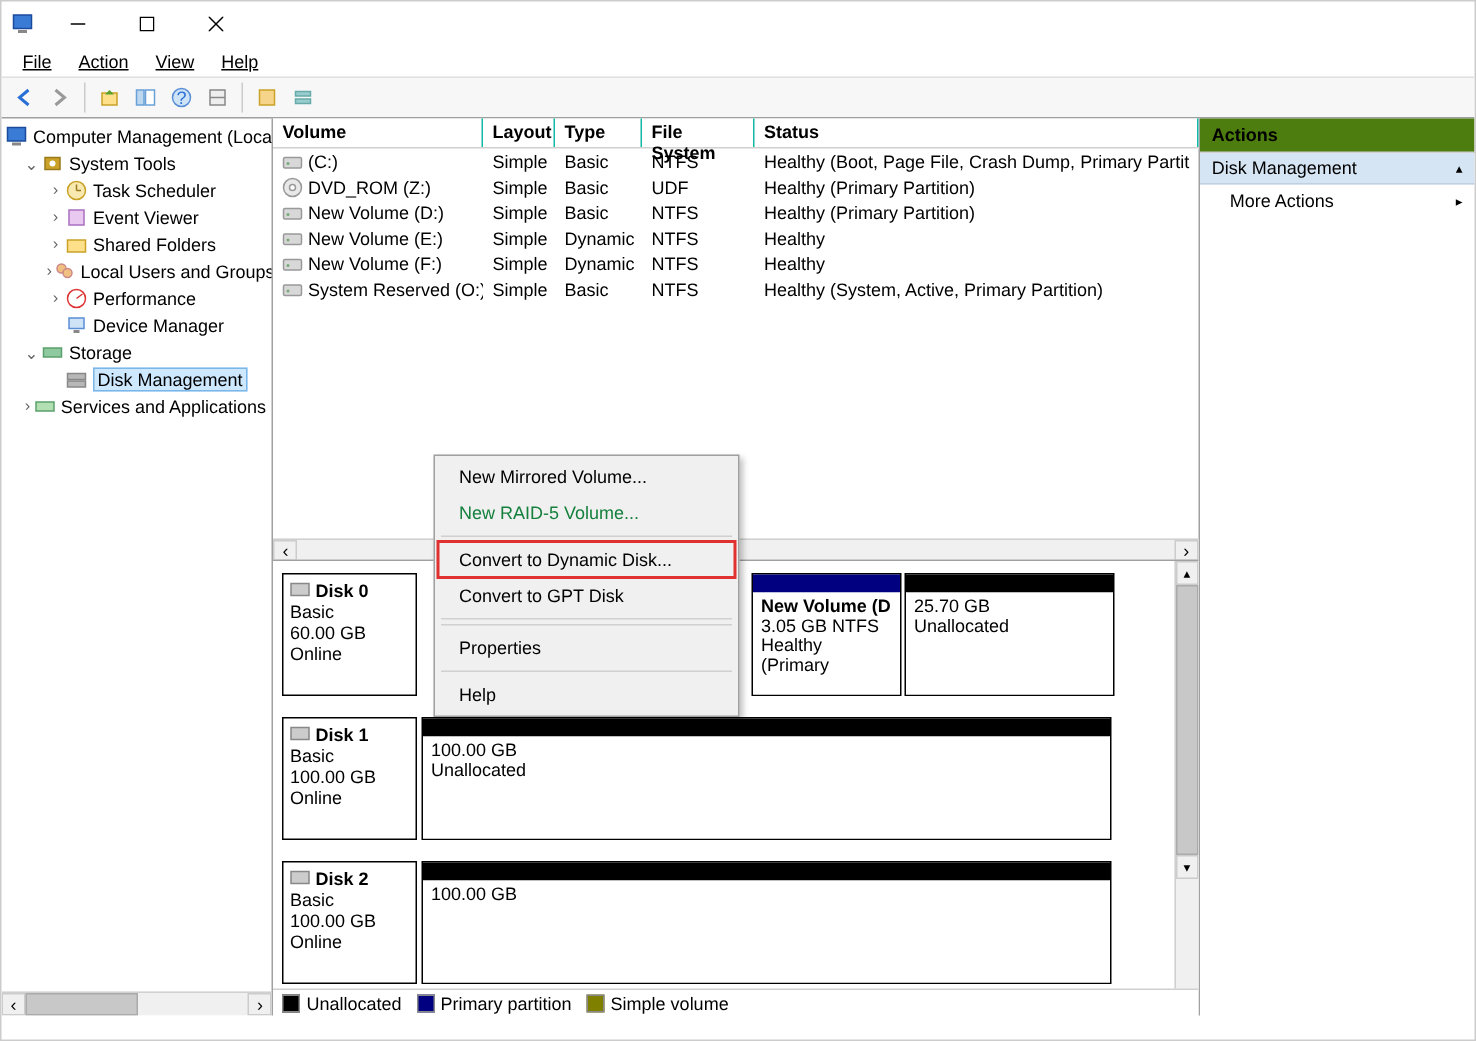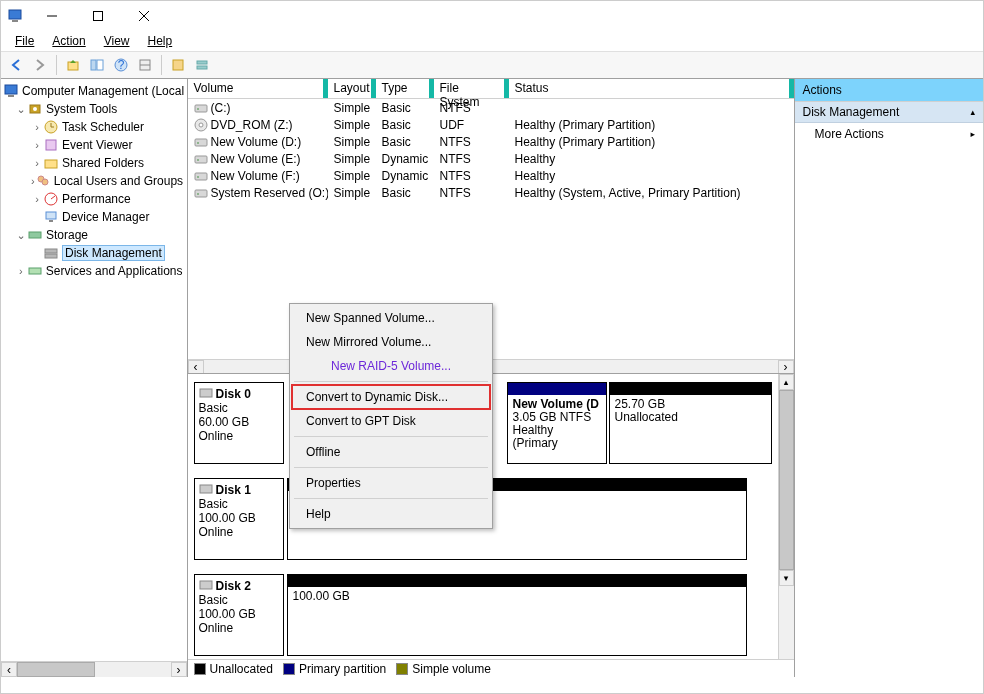--- a/index.html
+++ b/index.html
@@ -16,21 +16,21 @@
 .toolbar .sep{width:1px;height:20px;background:#ccc;margin:0 3px;}
 .content { display:flex; height:598px;}
 .treepane { width:187px; border-right:1px solid #a0a0a0; overflow:hidden; padding-top:3px;}
 .tree-row { display:flex; align-items:center; height:18px; white-space:nowrap; padding-right:4px;}
 .tree-row .exp { width:12px; text-align:center; color:#666; font-size:11px;}
 .tree-row .ticon{ width:16px;height:16px;margin-right:3px;display:inline-block;}
 .tree-row.selected .label{ background:#cde8ff; border:1px solid #7bb6e8; padding:0 2px;}
 .ind0{padding-left:2px;} .ind1{padding-left:14px;} .ind2{padding-left:30px;}
 .middle { flex:1; display:flex; flex-direction:column; border-right:1px solid #a0a0a0;}
 .vol-head { display:flex; height:20px; border-bottom:1px solid #d0d0d0; background:#fff;}
-.vol-head .col { border-right:5px solid #14b8a6; padding:2px 6px; position:relative;}
+.vol-head .col { border-right:1px solid #14b8a6; padding:2px 6px; position:relative;font-weight:bold;}
 .vol-rows { }
 .vol-row { display:flex; height:17px; align-items:center;}
 .vol-row .cell{ padding:0 6px; white-space:nowrap; overflow:hidden;}
 .col-v{width:140px;} .col-l{width:48px;} .col-t{width:58px;} .col-f{width:75px;} .col-s{flex:1;}
 .vol-row .cell.col-v{display:flex;align-items:center;gap:3px;}
 .drv-icon{width:14px;height:14px;display:inline-block;}
 .vol-scroll{height:14px;border-top:1px solid #d0d0d0;background:#f0f0f0;display:flex;align-items:center;}
 .vol-scroll .arr{width:16px;height:14px;display:flex;align-items:center;justify-content:center;background:#f0f0f0;border:1px solid #ccc;}
 .vol-scroll .track{flex:1;}
 .diskpane{flex:1;overflow:hidden;position:relative;background:#fff;border-top:1px solid #a0a0a0;}
@@ -39,26 +39,26 @@
 .diskinfo{width:90px;border:1px solid #000;padding:4px;background:#fff;}
 .diskinfo .dname{font-weight:bold;display:flex;align-items:flex-start;gap:3px;}
 .diskbars{flex:1;display:flex;margin-left:3px;}
 .part{border:1px solid #000;margin-right:2px;display:flex;flex-direction:column;}
 .part .topbar{height:12px;}
 .part .pbody{padding:3px 5px;flex:1;background:#fff;font-size:11px;line-height:13px;}
 .bar-black{background:#000;} .bar-navy{background:#000080;}
 .legend{position:absolute;bottom:0;left:0;right:0;height:18px;border-top:1px solid #d0d0d0;display:flex;align-items:center;padding:0 6px;gap:4px;font-size:11px;}
 .legend .sw{width:12px;height:12px;border:1px solid #888;display:inline-block;}
 .actions{width:189px;display:flex;flex-direction:column;}
-.actions .ahead{background:#7dd3fc;border-bottom:1px solid #d0d0d0;padding:4px 8px;font-weight:normal;}
+.actions .ahead{background:#4d7c0f;border-bottom:1px solid #d0d0d0;padding:4px 8px;font-weight:bold;}
 .actions .asec{background:#d6e5f3;padding:3px 8px;display:flex;justify-content:space-between;align-items:center;border-bottom:1px solid #c0d0e0;}
 .actions .aitem{padding:4px 8px 4px 20px;display:flex;justify-content:space-between;align-items:center;gap:28px;}
 .ctxmenu{position:absolute;left:289px;top:303px;width:204px;background:#f0f0f0;border:1px solid #a0a0a0;box-shadow:2px 2px 4px rgba(0,0,0,.25);padding:2px;z-index:100;}
 .ctxmenu .ci{padding:5px 14px;white-space:nowrap;}
-.ctxmenu .ci.disabled{color:#6d28d9;text-align:center;}
+.ctxmenu .ci.disabled{color:#15803d;}
 .ctxmenu .sep{height:1px;background:#d0d0d0;margin:3px 2px;}
 .ctxmenu .ci.hl{outline:2px solid #e03030;outline-offset:-1px;}
 .vscroll{position:absolute;right:0;top:0;bottom:18px;width:16px;background:#f0f0f0;border-left:1px solid #d0d0d0;}
 .vscroll .vbtn{height:16px;border:1px solid #ccc;display:flex;align-items:center;justify-content:center;}
 .vscroll .thumb{height:180px;background:#c8c8c8;border:1px solid #aaa;margin:0;}
 .hscroll-tree{height:16px;background:#f0f0f0;border-top:1px solid #d0d0d0;display:flex;}
 .hscroll-tree .vbtn{width:16px;border:1px solid #ccc;display:flex;align-items:center;justify-content:center;}
 .hscroll-tree .thumb{flex:1;max-width:110px;background:#c8c8c8;border:1px solid #aaa;}
 svg{display:block;}
 </style>
@@ -284,20 +284,21 @@
               <svg width="14" height="14">
                 <rect x="1" y="4" width="12" height="7" rx="1" fill="#d8d8d8" stroke="#999"></rect>
                 <circle cx="4" cy="8" r="1" fill="#7a7"></circle>
               </svg>
             </span>
             <span>(C:)</span>
           </div>
           <div class="cell col-l">Simple</div>
           <div class="cell col-t">Basic</div>
           <div class="cell col-f">NTFS</div>
+          <div class="cell col-s">Healthy (Boot, Page File, Crash Dump, Primary Partit</div>
         </div>
         <div class="vol-row">
           <div class="cell col-v">
             <span class="drv-icon">
               <svg width="14" height="14">
                 <circle cx="7" cy="7" r="6" fill="#e8e8e8" stroke="#999"></circle>
                 <circle cx="7" cy="7" r="2" fill="#fff" stroke="#999"></circle>
               </svg>
             </span>
             <span>DVD_ROM (Z:)</span>
@@ -393,21 +394,21 @@
             <div class="diskbars">
               <div style="width: 220px;"></div>
               <div class="part" style="width: 100px;">
                 <div class="topbar bar-navy"></div>
                 <div class="pbody">
                   <div style="font-weight:bold">New Volume  (D</div>
                   <div>3.05 GB NTFS</div>
                   <div>Healthy (Primary</div>
                 </div>
               </div>
-              <div class="part" style="width: 163px;">
+              <div class="part" style="width: 140px;">
                 <div class="topbar bar-black"></div>
                 <div class="pbody">
                   <div>25.70 GB</div>
                   <div>Unallocated</div>
                 </div>
               </div>
             </div>
           </div>
           <div class="diskrow">
             <div class="diskinfo">
@@ -482,25 +483,23 @@
     </div>
     <div class="aitem">
       <span>More Actions</span>
       <span style="font-size:9px;">▸</span>
     </div>
   </div>
 
 </div>
 
 <div class="ctxmenu">
-  <div class="ci">New Spanned Volume...</div>
   <div class="ci">New Mirrored Volume...</div>
   <div class="ci disabled">New RAID-5 Volume...</div>
   <div class="sep"></div>
   <div class="ci hl">Convert to Dynamic Disk...</div>
   <div class="ci">Convert to GPT Disk</div>
   <div class="sep"></div>
-  <div class="ci">Offline</div>
   <div class="sep"></div>
   <div class="ci">Properties</div>
   <div class="sep"></div>
   <div class="ci">Help</div>
 </div>
 
 </body></html>

